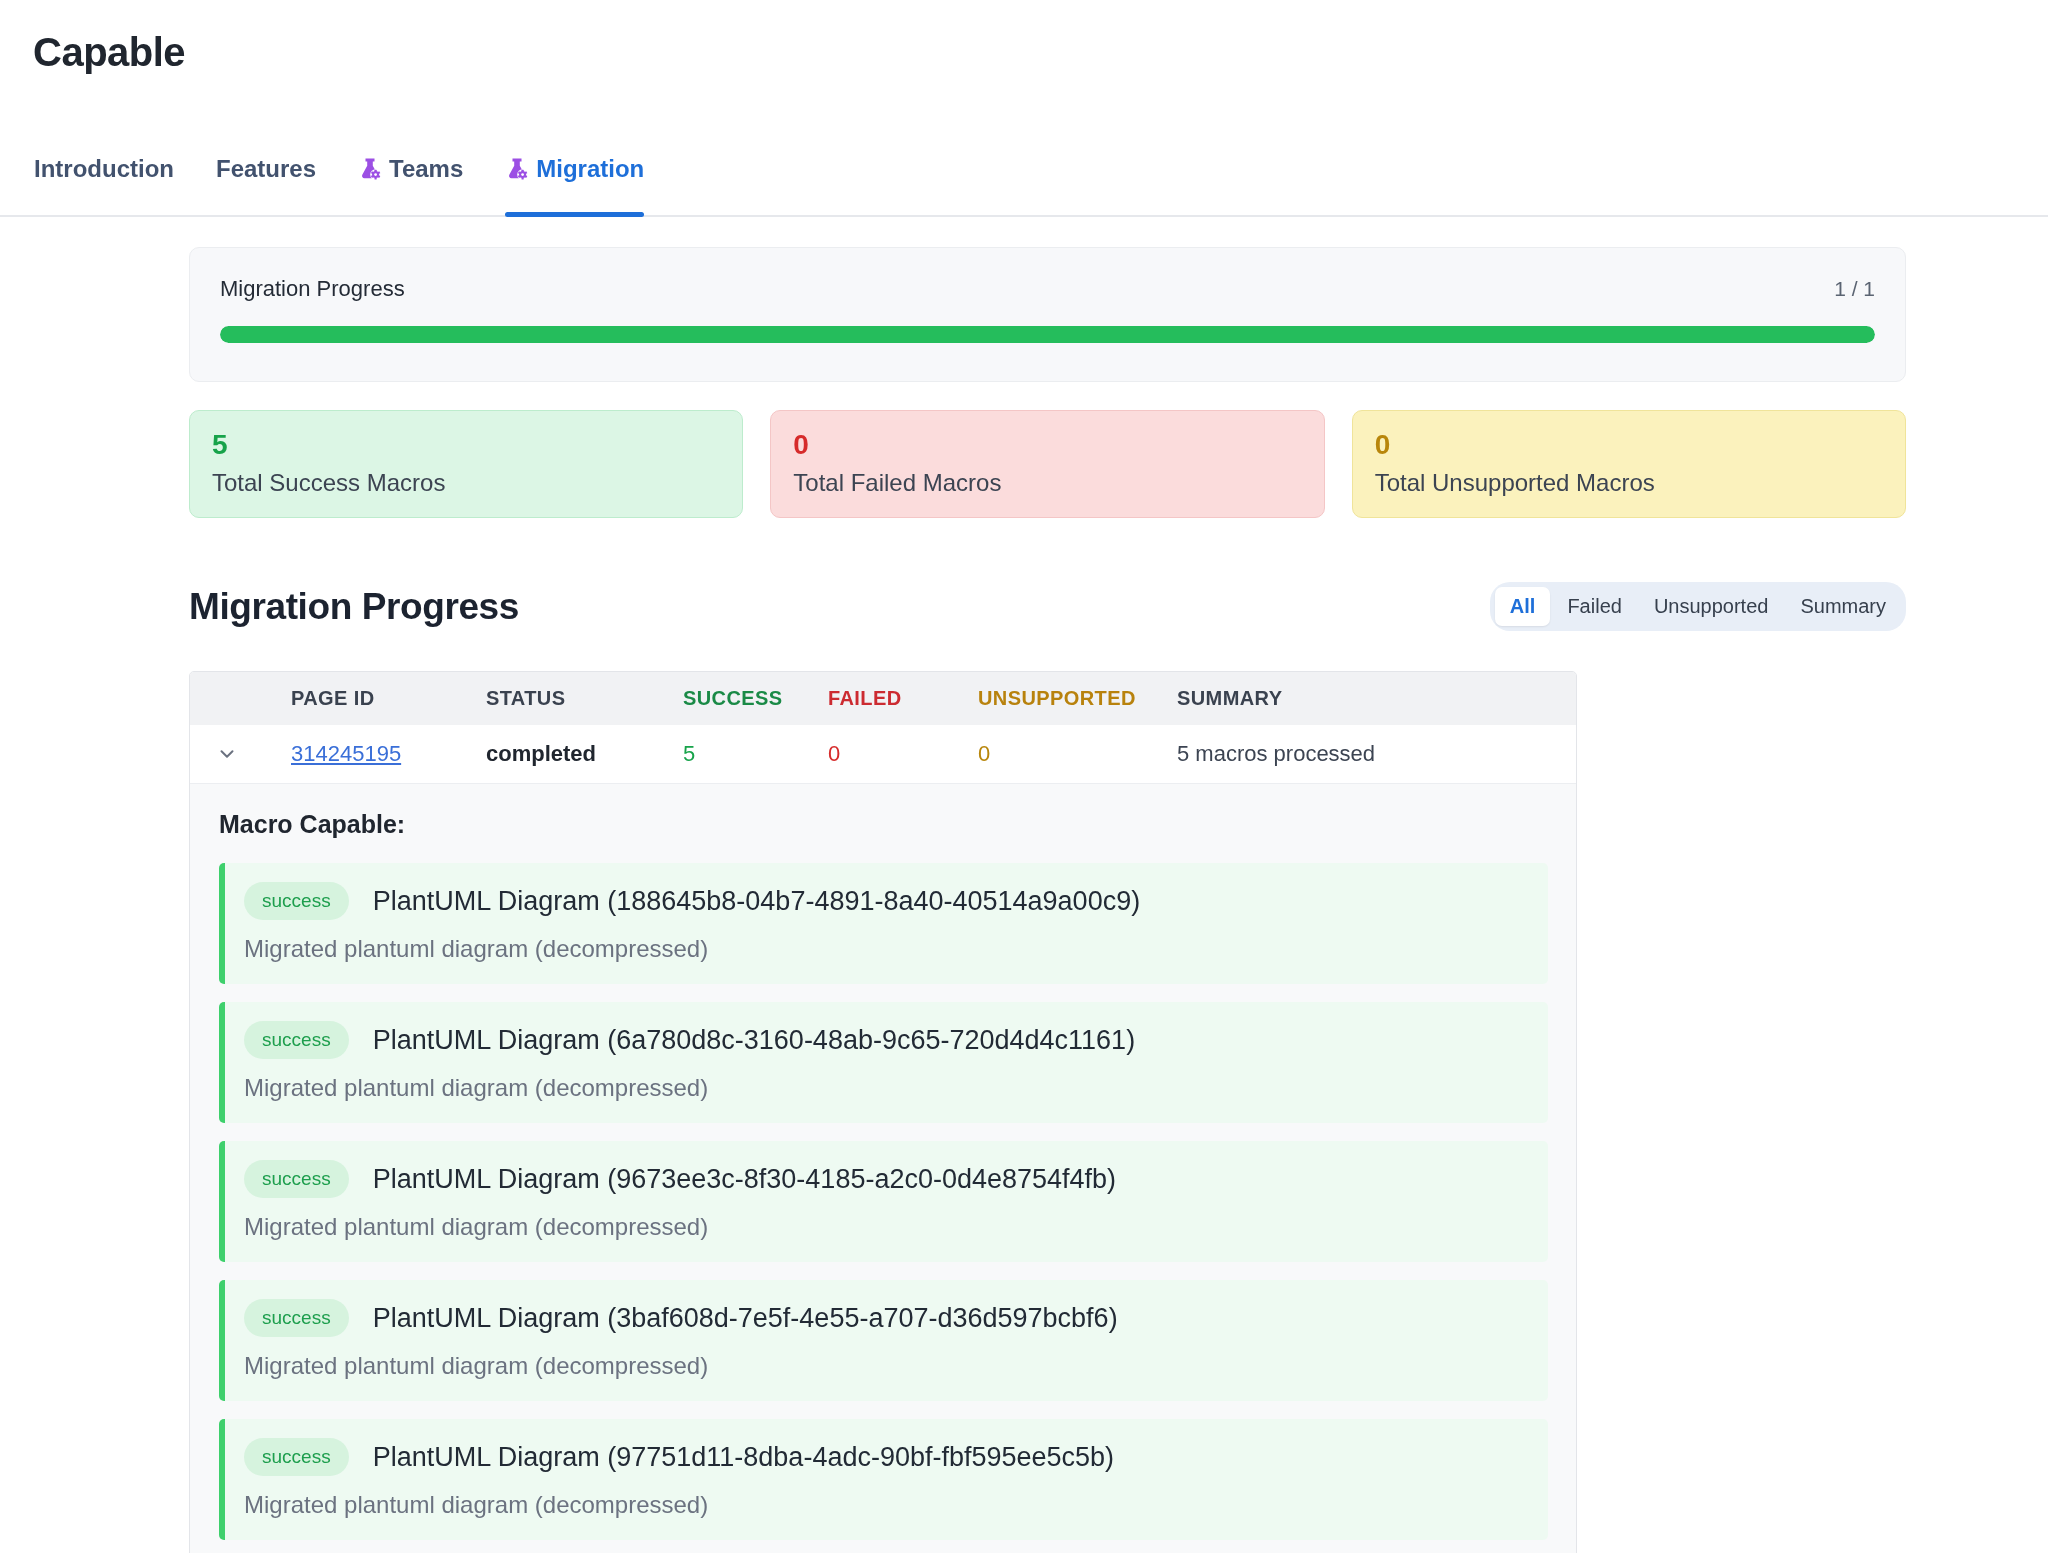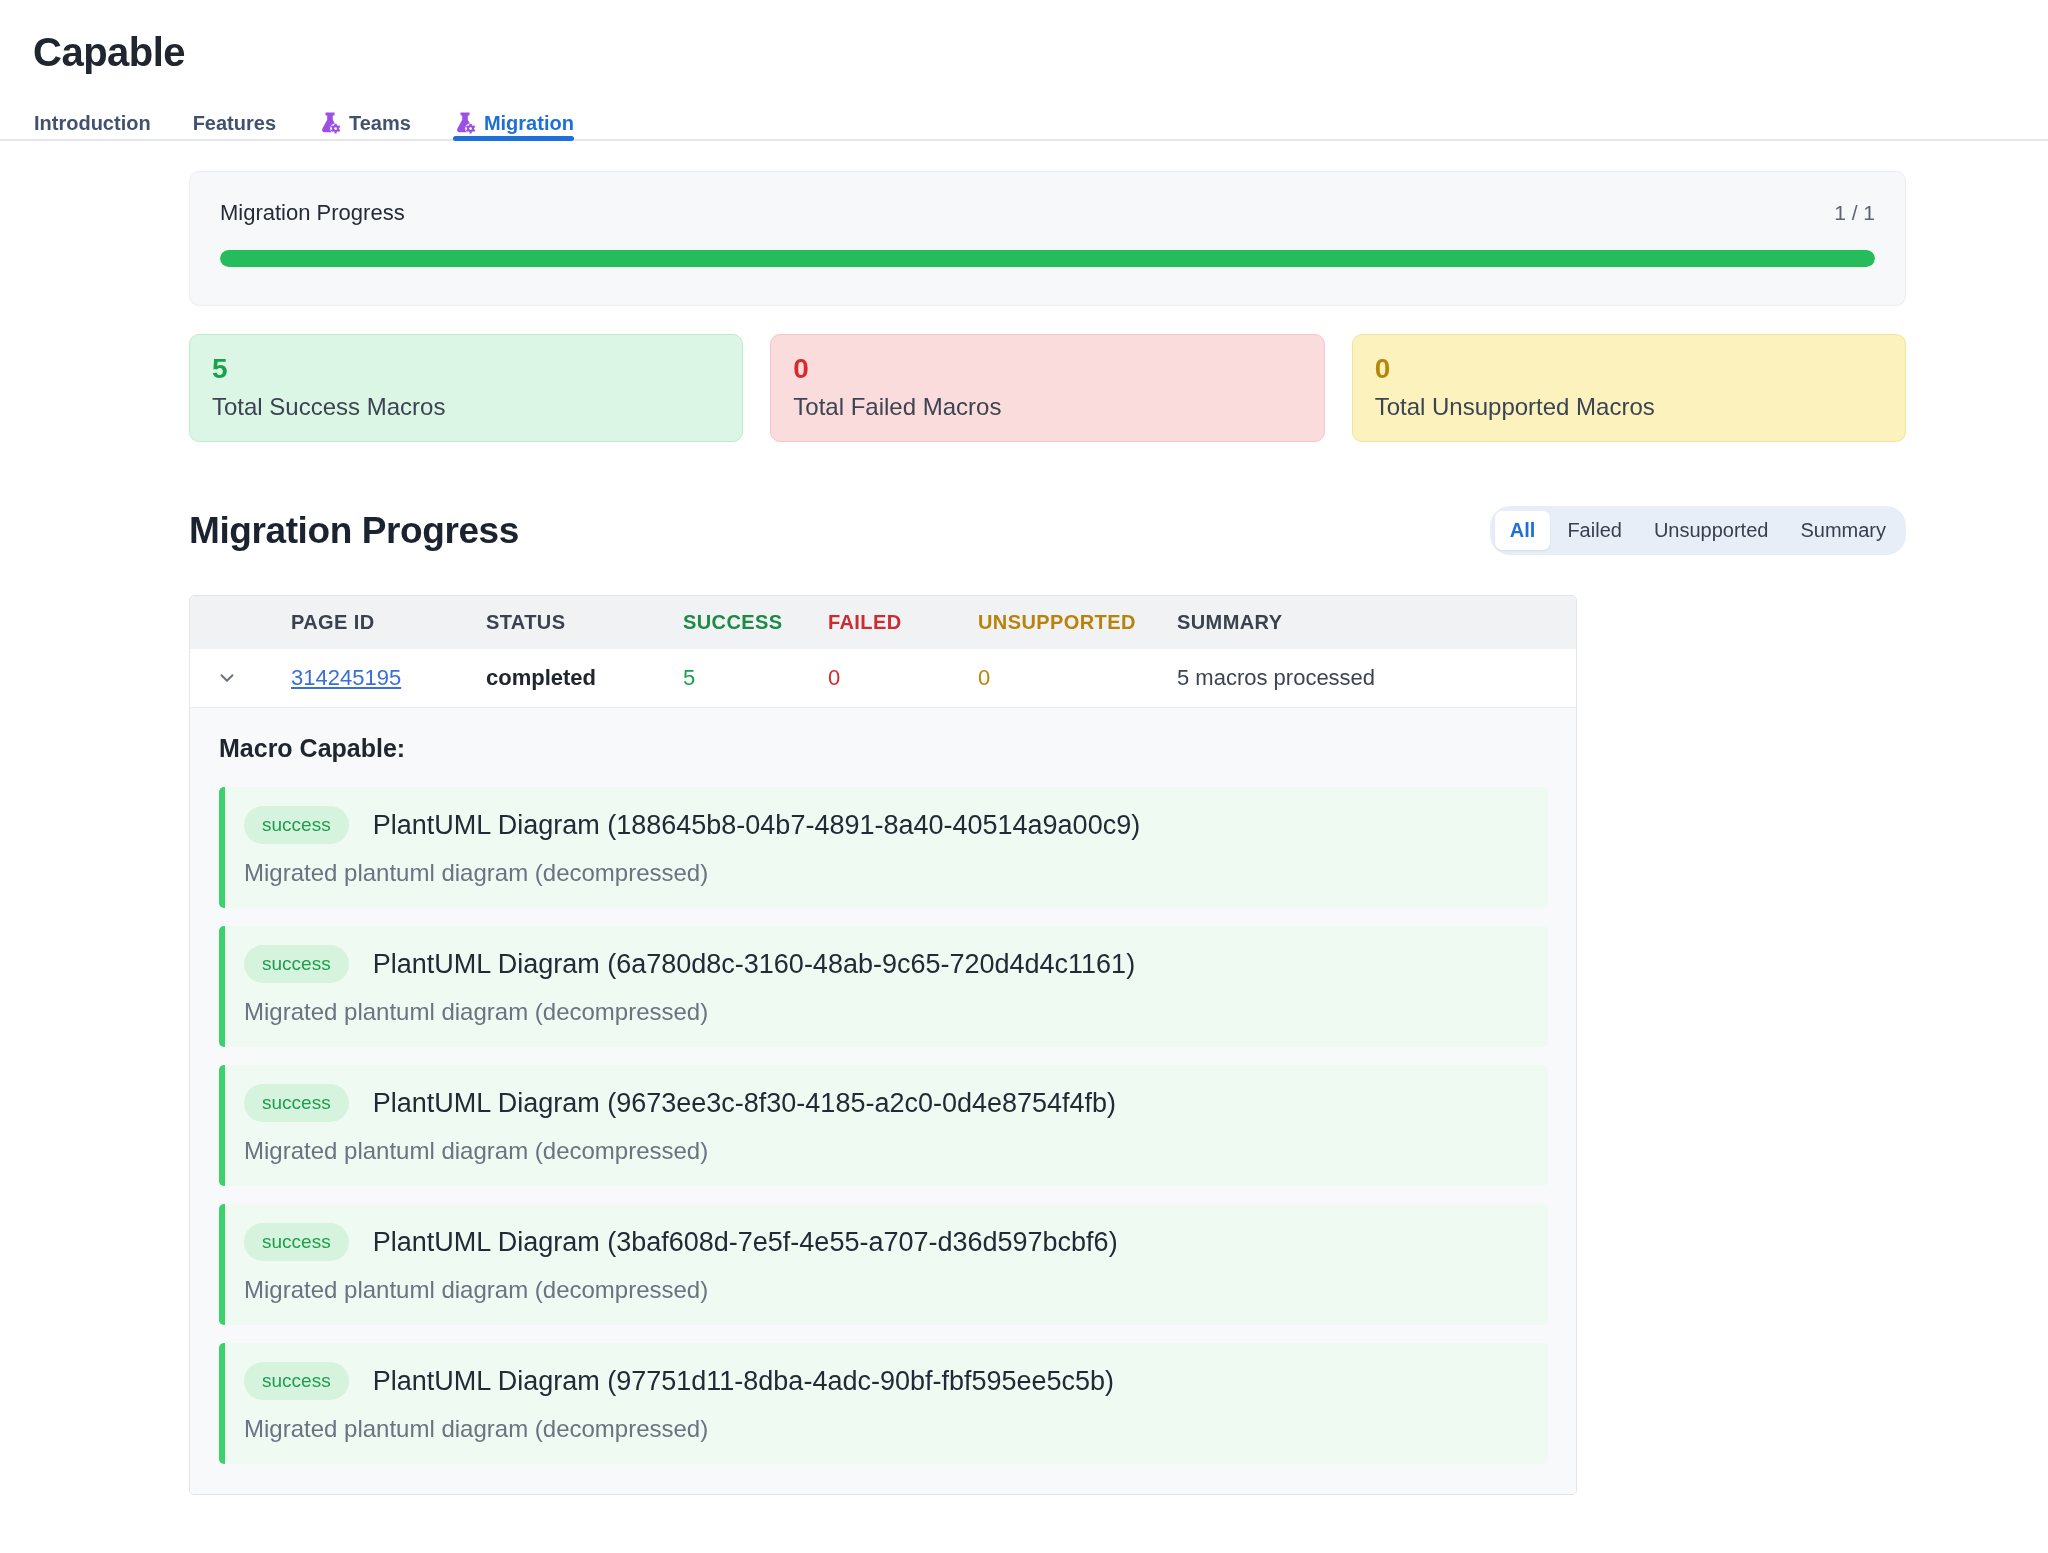--- a/index.html
+++ b/index.html
@@ -28,28 +28,28 @@
     align-items: flex-end;
     gap: 42px;
     margin-top: 36px;
     padding-left: 34px;
     border-bottom: 2px solid #e6e8ec;
   }
   .tab {
     display: flex;
     align-items: center;
     gap: 7px;
-    padding-bottom: 4px;
-    font-size: 20px;
+    padding-bottom: 32px;
+    font-size: 24px;
     font-weight: 600;
     color: #42526e;
     cursor: pointer;
     position: relative;
   }
-  .tab.active { color: #1e6fd9; font-weight: 700; }
+  .tab.active { color: #1e6fd9; font-weight: 700; margin-top: 44px; }
   .tab.active::after {
     content: "";
     position: absolute;
     left: 0; right: 0; bottom: -2px;
     height: 5px;
     border-radius: 3px;
     background: #1e6fd9;
   }
   .flask { width: 24px; height: 24px; display: inline-block; }
 

